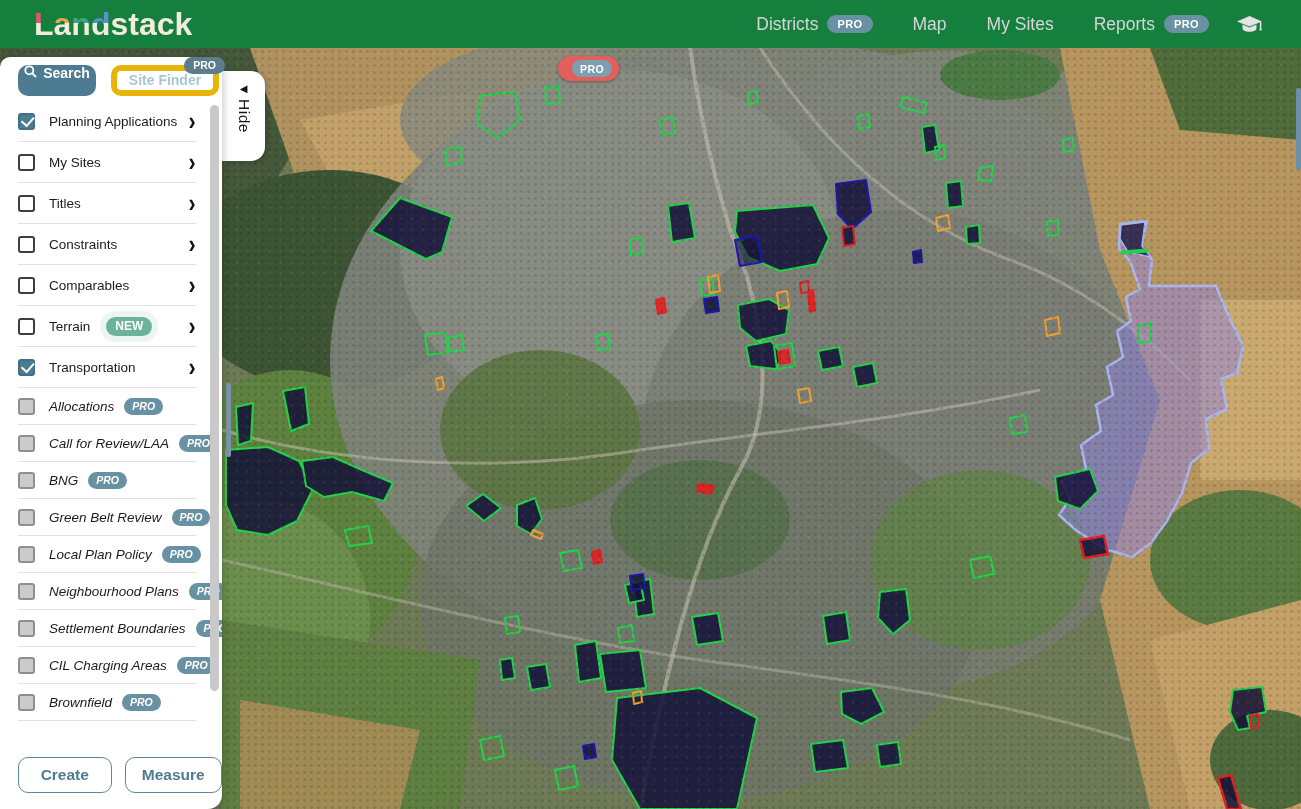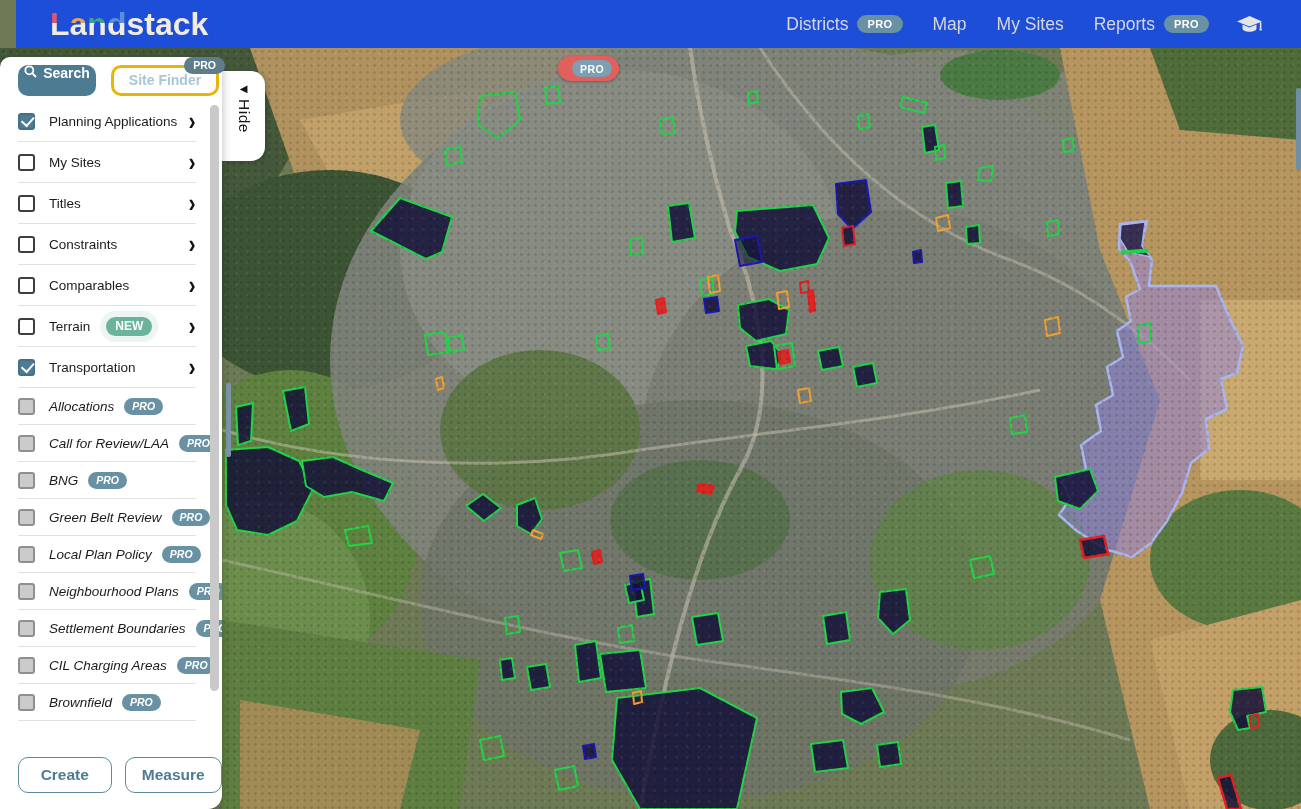--- a/index.html
+++ b/index.html
@@ -1,29 +1,29 @@
 <!DOCTYPE html>
 <html><head>
 <meta charset="utf-8">
 <style>
   * { box-sizing: border-box; margin: 0; padding: 0; }
   html, body { width: 1301px; height: 809px; overflow: hidden; background: #292929;
     font-family: "Liberation Sans", sans-serif; position: relative; }
 
   
-  .navbar { position: absolute; top: 0; left: 16px; right: 0; height: 48px; background: #1d4ed8;
+  .navbar { position: absolute; top: 0; left: 0; right: 0; height: 48px; background: #15803d;
     display: flex; align-items: center; padding: 0 38px 0 34px; z-index: 10; }
   .logo { font-weight: bold; font-size: 32px; letter-spacing: 0px; line-height: 1; cursor: pointer; }
   .lg { color: #f2ecdf; display: inline-block; }
   .lg-rest { color: #f2ecdf; }
   @supports (-webkit-background-clip: text) {
     .lg { -webkit-background-clip: text; background-clip: text; color: transparent; }
   }
   .nav-menu { margin-left: auto; display: flex; align-items: center; gap: 30px; }
-  .nav-item { display: flex; align-items: center; gap: 9px; color: #d6d6d6; font-size: 17.5px; cursor: pointer; }
+  .nav-item { display: flex; align-items: center; gap: 9px; color: #d6d6d6; font-size: 17.5px; cursor: pointer; margin-left: 10px; }
   .pro-pill { background: #6991a4; color: #fff; font-size: 11px; font-weight: bold;
     padding: 3px 10px; border-radius: 12px; letter-spacing: .4px; }
   .cap-icon { margin-left: 27px; cursor: pointer; display: flex; align-items: center; }
 
   
   .map { position: absolute; inset: 0; z-index: 0; }
   .map svg { width: 100%; height: 100%; display: block; }
   .grain { position: absolute; left: 0; right: 0; top: 48px; bottom: 0; z-index: 1; pointer-events: none;
     background-image: radial-gradient(rgba(0,0,0,.20) 1px, transparent 1.6px),
                       radial-gradient(rgba(255,255,255,.09) 1px, transparent 1.6px);
@@ -49,21 +49,21 @@
 
   
   .panel { position: absolute; left: 0; top: 57px; bottom: 0; width: 222px; background: #fff;
     z-index: 6; border-radius: 10px 14px 14px 0; box-shadow: 0 2px 10px rgba(0,0,0,.28);
     display: flex; flex-direction: column; }
   .panel-top { display: flex; align-items: center; gap: 15px; padding: 8px 0 6px 18px; height: 44px; }
   .btn-search { background: #4d7b92; color: #fff; border: none; border-radius: 10px; height: 31px;
     width: 78px; font-weight: bold; font-size: 14px; font-family: inherit;
     display: inline-flex; align-items: flex-start; justify-content: center; gap: 6px; cursor: pointer; }
   .sf-wrap { position: relative; }
-  .btn-sitefinder { background: #fff; color: #a9c6d4; border: 3px solid #eab308; border-radius: 10px;
+  .btn-sitefinder { background: #fff; color: #a9c6d4; border: 6px solid #eab308; border-radius: 10px;
     height: 31px; width: 108px; font-weight: bold; font-size: 14px; font-family: inherit; cursor: pointer; }
   .pro-corner { position: absolute; top: -8px; right: -6px; background: #5d7d8c; color: #fff;
     font-size: 10.5px; font-weight: bold; padding: 2.5px 9px; border-radius: 11px; }
 
   .layer-list { flex: 1; overflow: hidden; position: relative; }
   .layer-row { height: 41px; display: flex; align-items: center; margin: 0 26px 0 18px;
     border-bottom: 1px solid #e1e1e1; cursor: pointer; }
   .layer-row.dis { height: 37px; font-style: italic; }
   .cb { width: 17px; height: 17px; border: 2px solid #3e3e3e; border-radius: 3px; background: #fff;
     flex: none; position: relative; cursor: pointer; }

